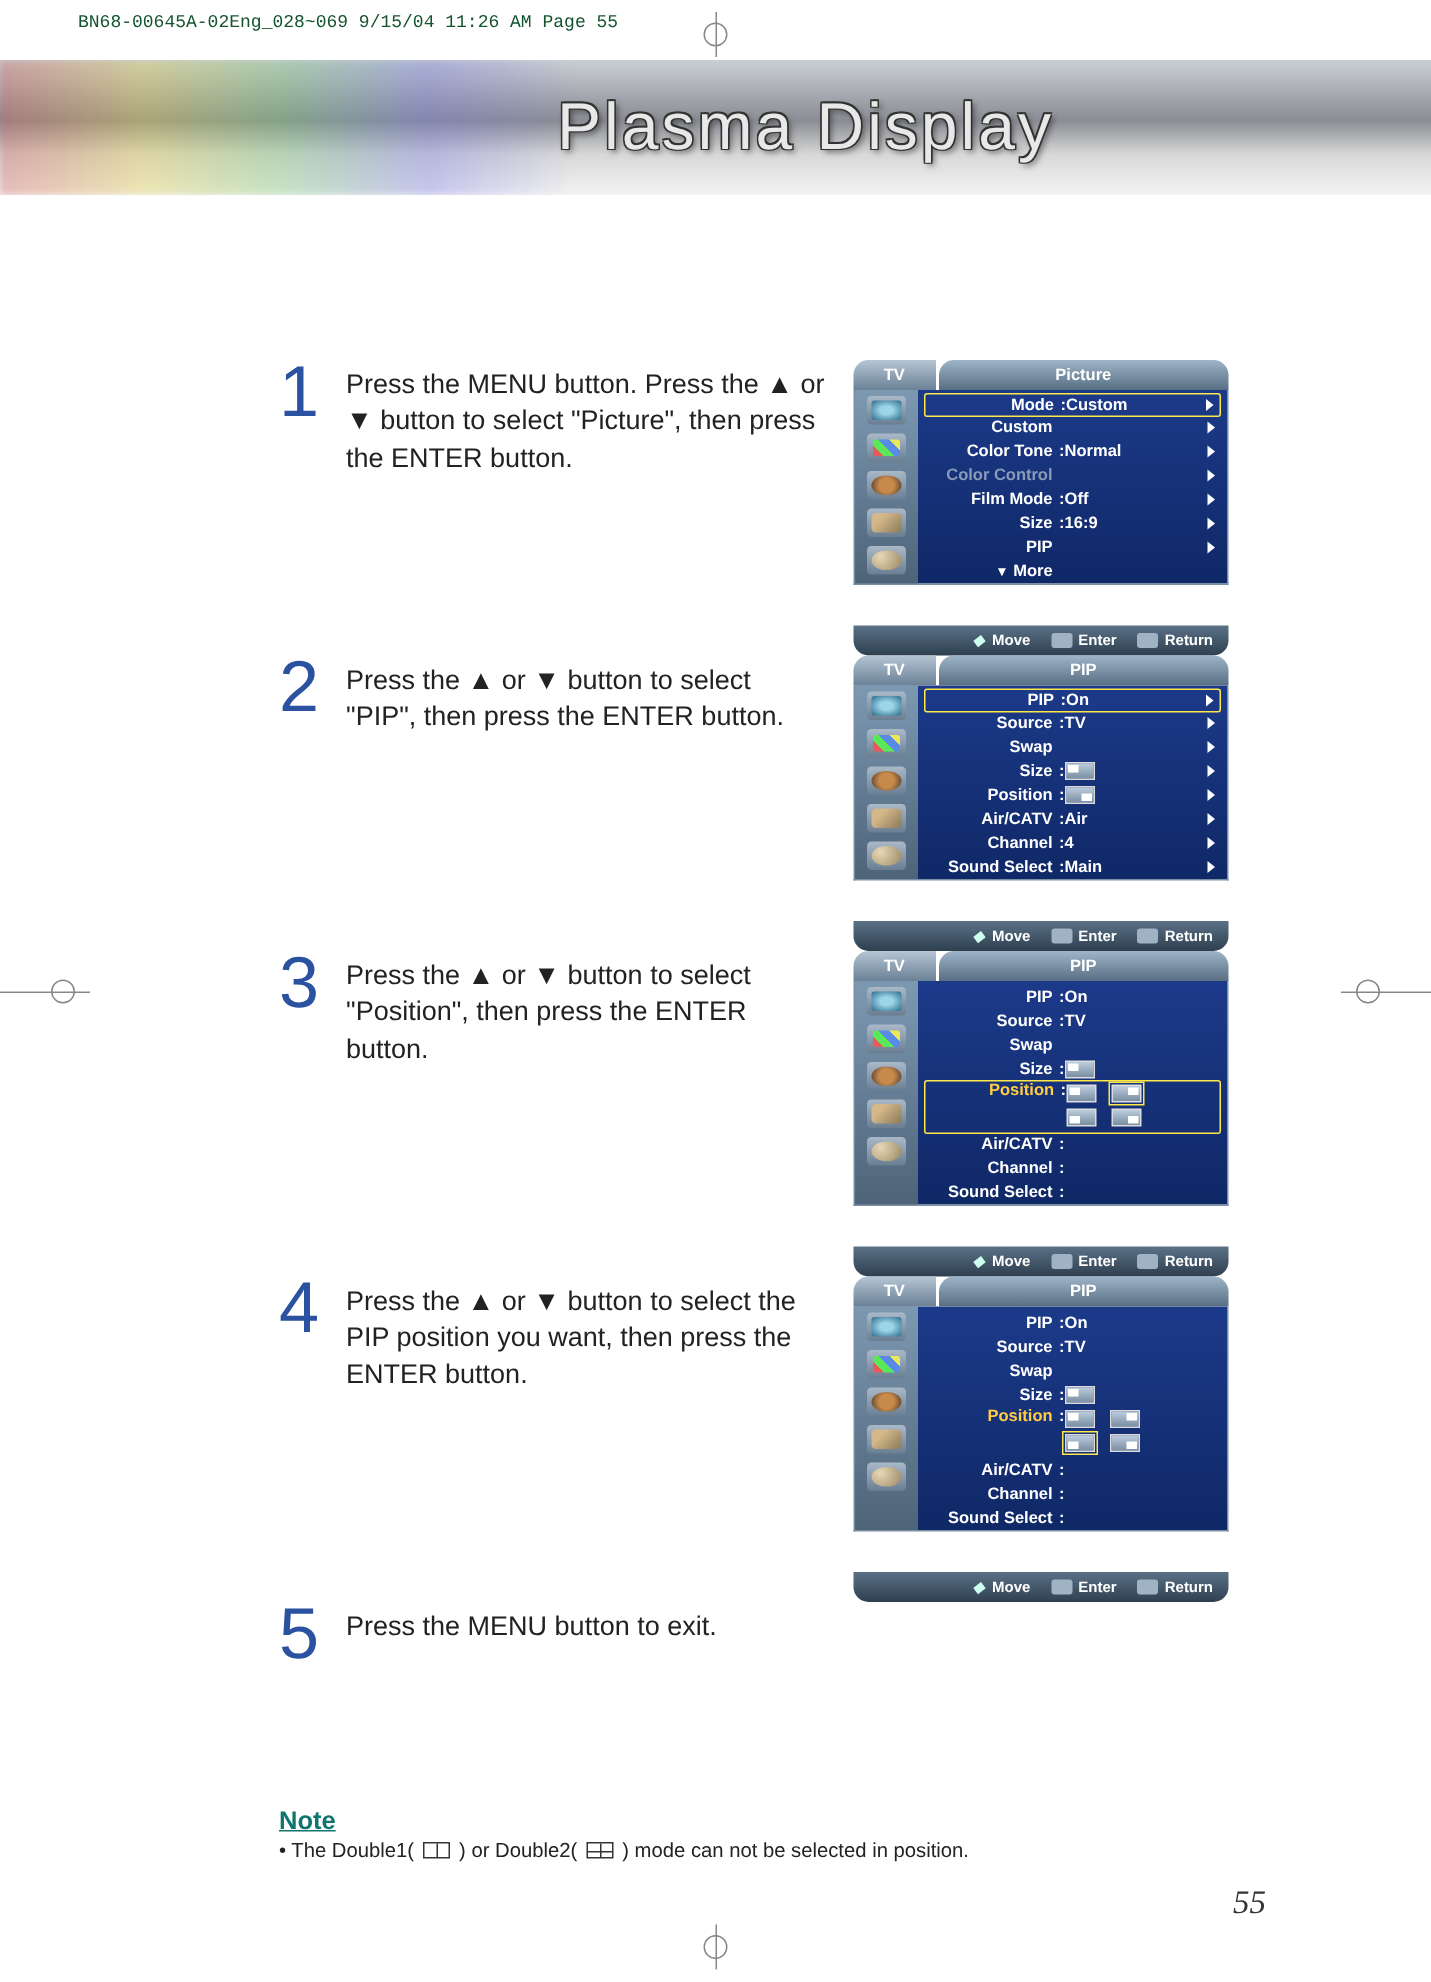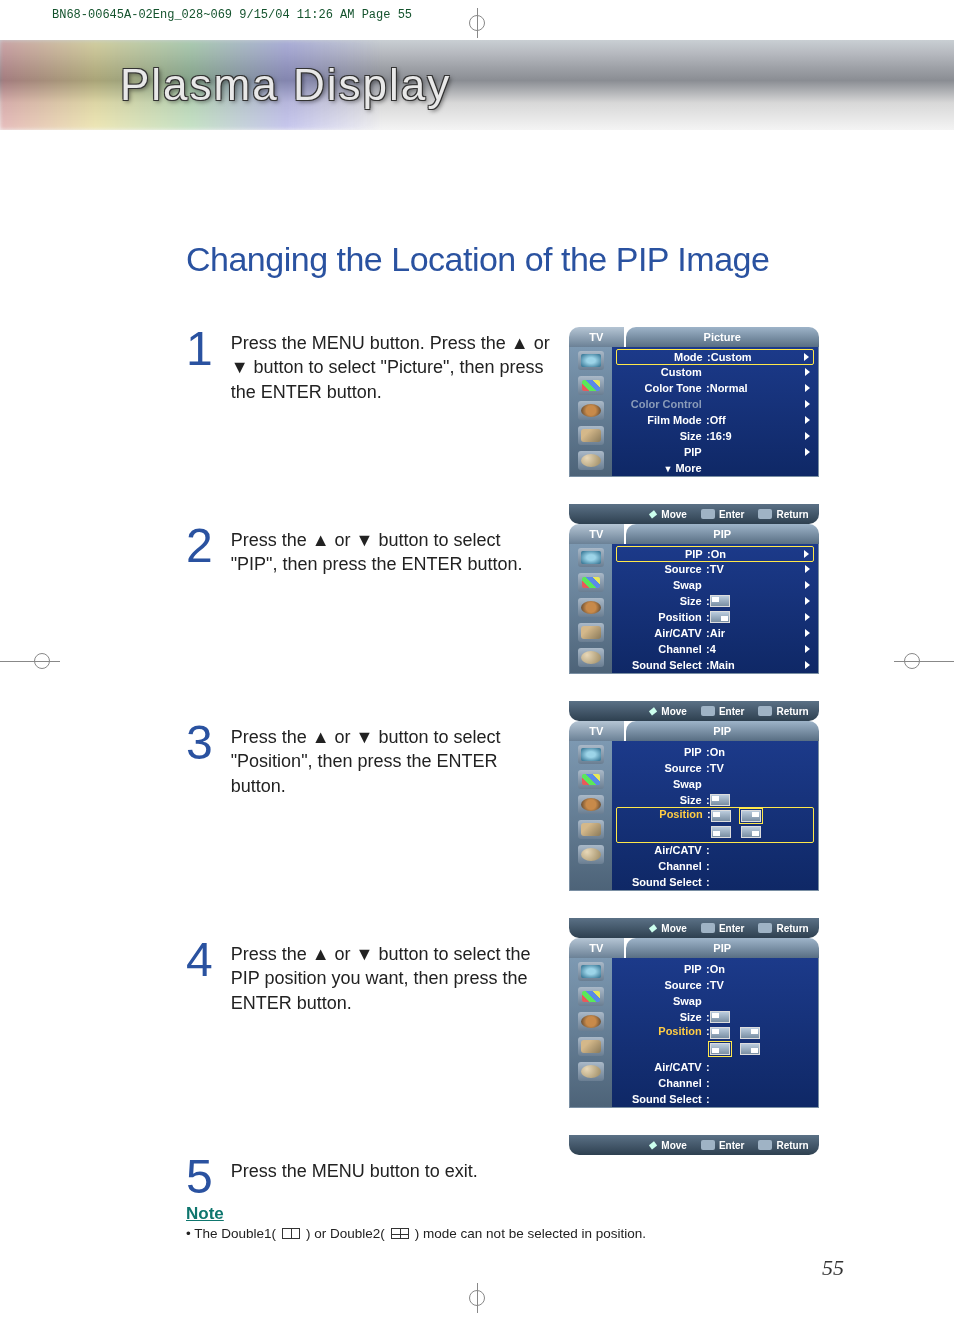--- a/index.html
+++ b/index.html
@@ -67,21 +67,21 @@
   .crop-side.left::after{ left:70%; }
   .crop-side.right::after{ left:30%; }
 
   .banner {
     position: absolute;
     top: 40px; left: 0; right: 0;
     height: 90px;
     background: linear-gradient(to bottom,
       #c9cfd3 0%, #b6b9bf 15%, #9fa2a8 30%,
       #8a8d93 45%, #d8d8d8 70%, #f4f4f4 100%);
-    display:flex; align-items:center; 
+    display:flex; align-items:center; justify-content:center;
     overflow:hidden;
   }
   .banner::before{
     content:"";
     position:absolute; left:0; top:0; bottom:0; width:40%;
     background: linear-gradient(to right,
       rgba(210,90,90,.35) 0%, rgba(230,210,70,.35) 25%,
       rgba(120,200,120,.35) 50%, rgba(120,120,230,.35) 75%,
       rgba(200,200,200,0) 100%);
     filter: blur(2px);
@@ -346,21 +346,20 @@
 <div class="crop-top"></div>
 <div class="crop-bottom"></div>
 <div class="crop-side left"></div>
 <div class="crop-side right"></div>
 
 <div class="banner">
   <div class="banner-title">Plasma Display</div>
 </div>
 
 <div class="content">
-  <h1 class="page-title">Changing the Location of the PIP Image</h1>
 
   <div class="step">
     <div class="step-num">1</div>
     <div class="step-text">Press the MENU button. Press the ▲ or ▼ button to select "Picture", then press the ENTER button.</div>
     <div class="osd-wrap">
       <div class="osd">
         <div class="osd-head">
           <div class="osd-head-tab">TV</div>
           <div class="osd-head-tab">Picture</div>
         </div>

